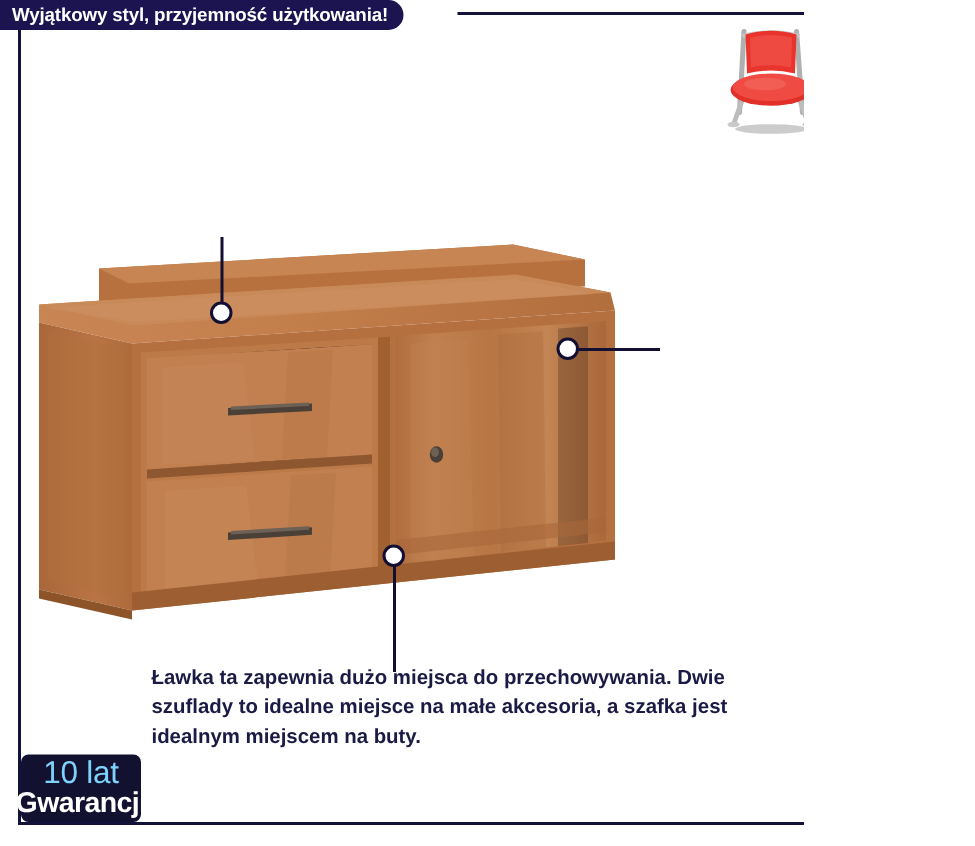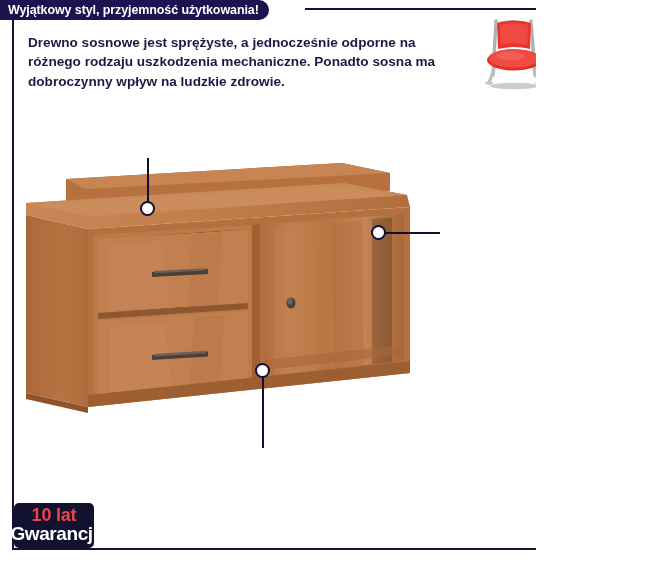--- a/index.html
+++ b/index.html
@@ -107,23 +107,23 @@
     width: 80px; height: 45px;
     background: #12112f;
     border-radius: 5px;
     display: flex;
     flex-direction: column;
     align-items: center;
     justify-content: center;
     z-index: 6;
   }
   .warranty-top {
-    color: #ef4444;
-    font-size: 18px;
-    font-weight: bold;
+    color: #7dd3fc;
+    font-size: 21px;
+    font-weight: normal;
     line-height: 1;
     letter-spacing: -0.2px;
   }
   .warranty-bottom {
     color: #ffffff;
     font-size: 19px;
     font-weight: bold;
     line-height: 1.1;
     letter-spacing: -0.4px;
   }
@@ -291,21 +291,21 @@
   </svg>
 
   <div class="leader" style="left:147px; top:158px; width:1.8px; height:50px;"></div>
   <div class="leader" style="left:385px; top:232px; width:55px; height:1.8px;"></div>
   <div class="leader" style="left:262px; top:370px; width:1.8px; height:78px;"></div>
 
   <div class="marker" style="left:140px; top:201px;"></div>
   <div class="marker" style="left:371px; top:225px;"></div>
   <div class="marker" style="left:255px; top:363px;"></div>
 
-  <div class="callout-text" id="text-top">Drewno sosnowe jest sprężyste, a jednocześnie odporne na różnego rodzaju uszkodzenia mechaniczne. Ponadto sosna ma dobroczynny wpływ na ludzkie zdrowie.</div>
+  <div class="callout-text" id="text-bottom">Ławka ta zapewnia dużo miejsca do przechowywania. Dwie szuflady to idealne miejsce na małe akcesoria, a szafka jest idealnym miejscem na buty.</div>
 
   <div class="warranty">
     <span class="warranty-top">10 lat</span>
     <span class="warranty-bottom">Gwarancji</span>
   </div>
 
   <div class="edinos">
     <div class="edinos-title">Edinos</div>
     <svg class="edinos-v" viewBox="0 0 58 42">
       <path d="M3 0 L29 40 L55 0 L46 0 L29 27 L12 0 Z" fill="#9a9a9a"></path>

